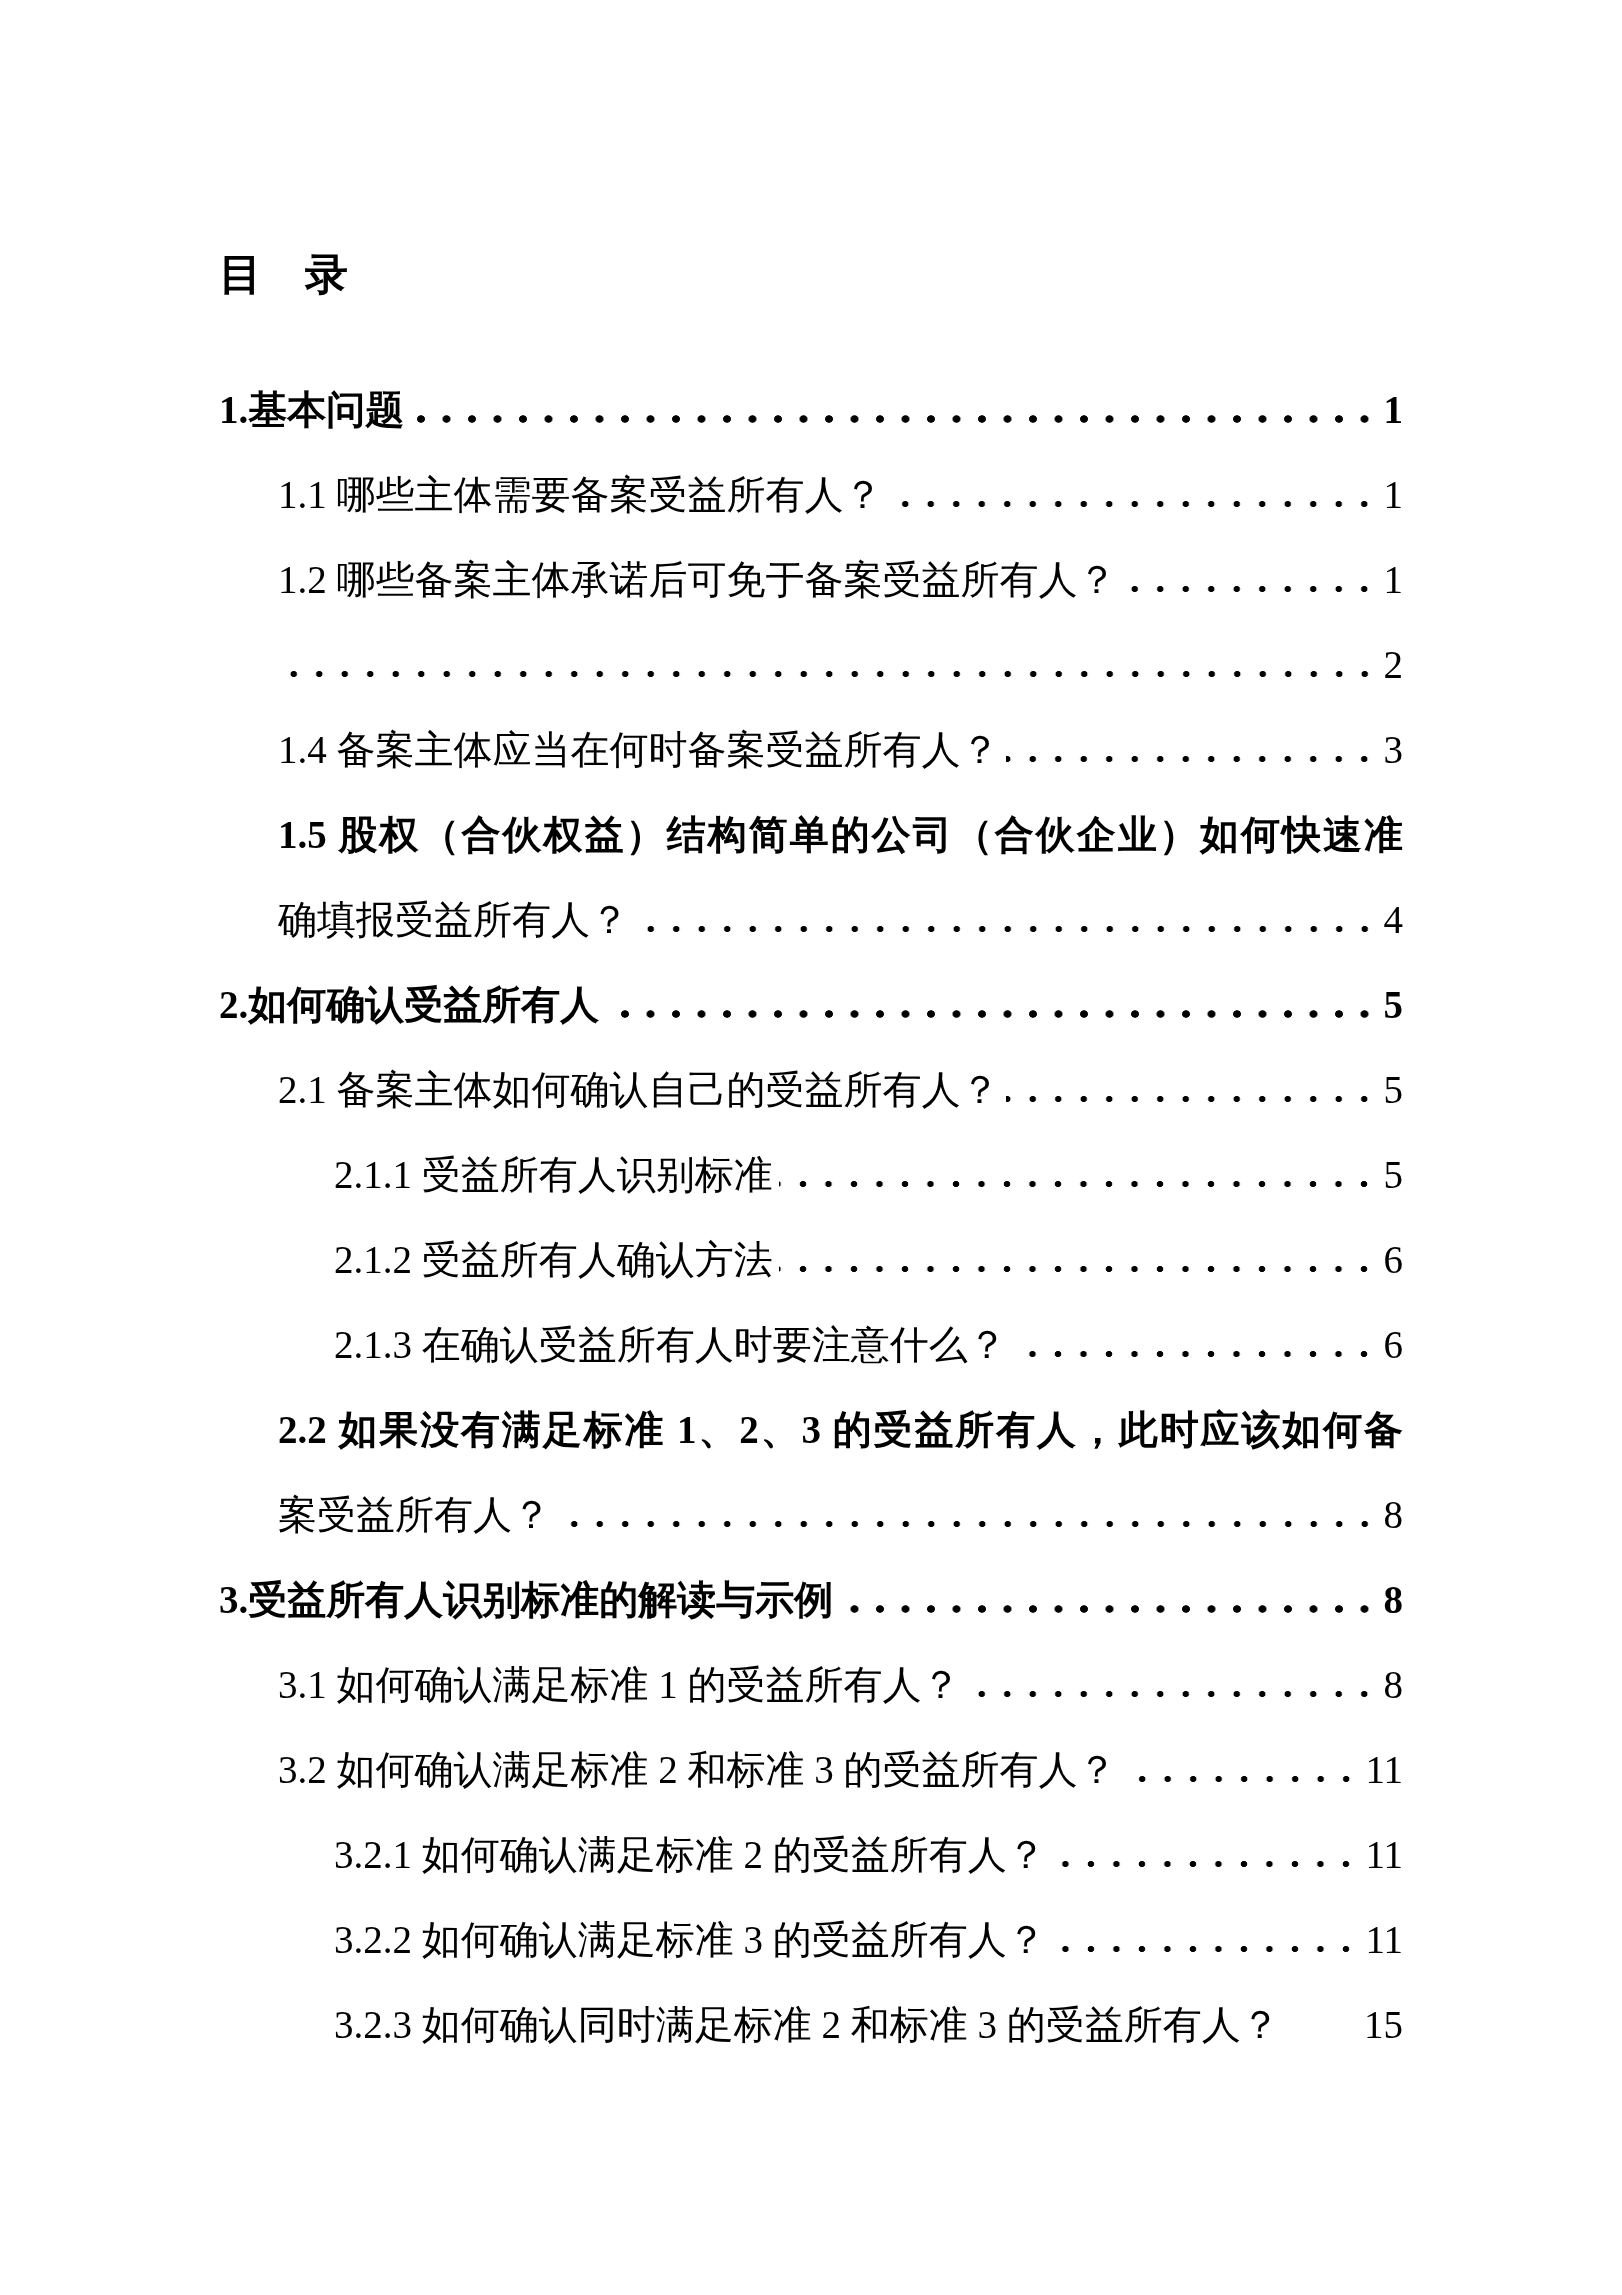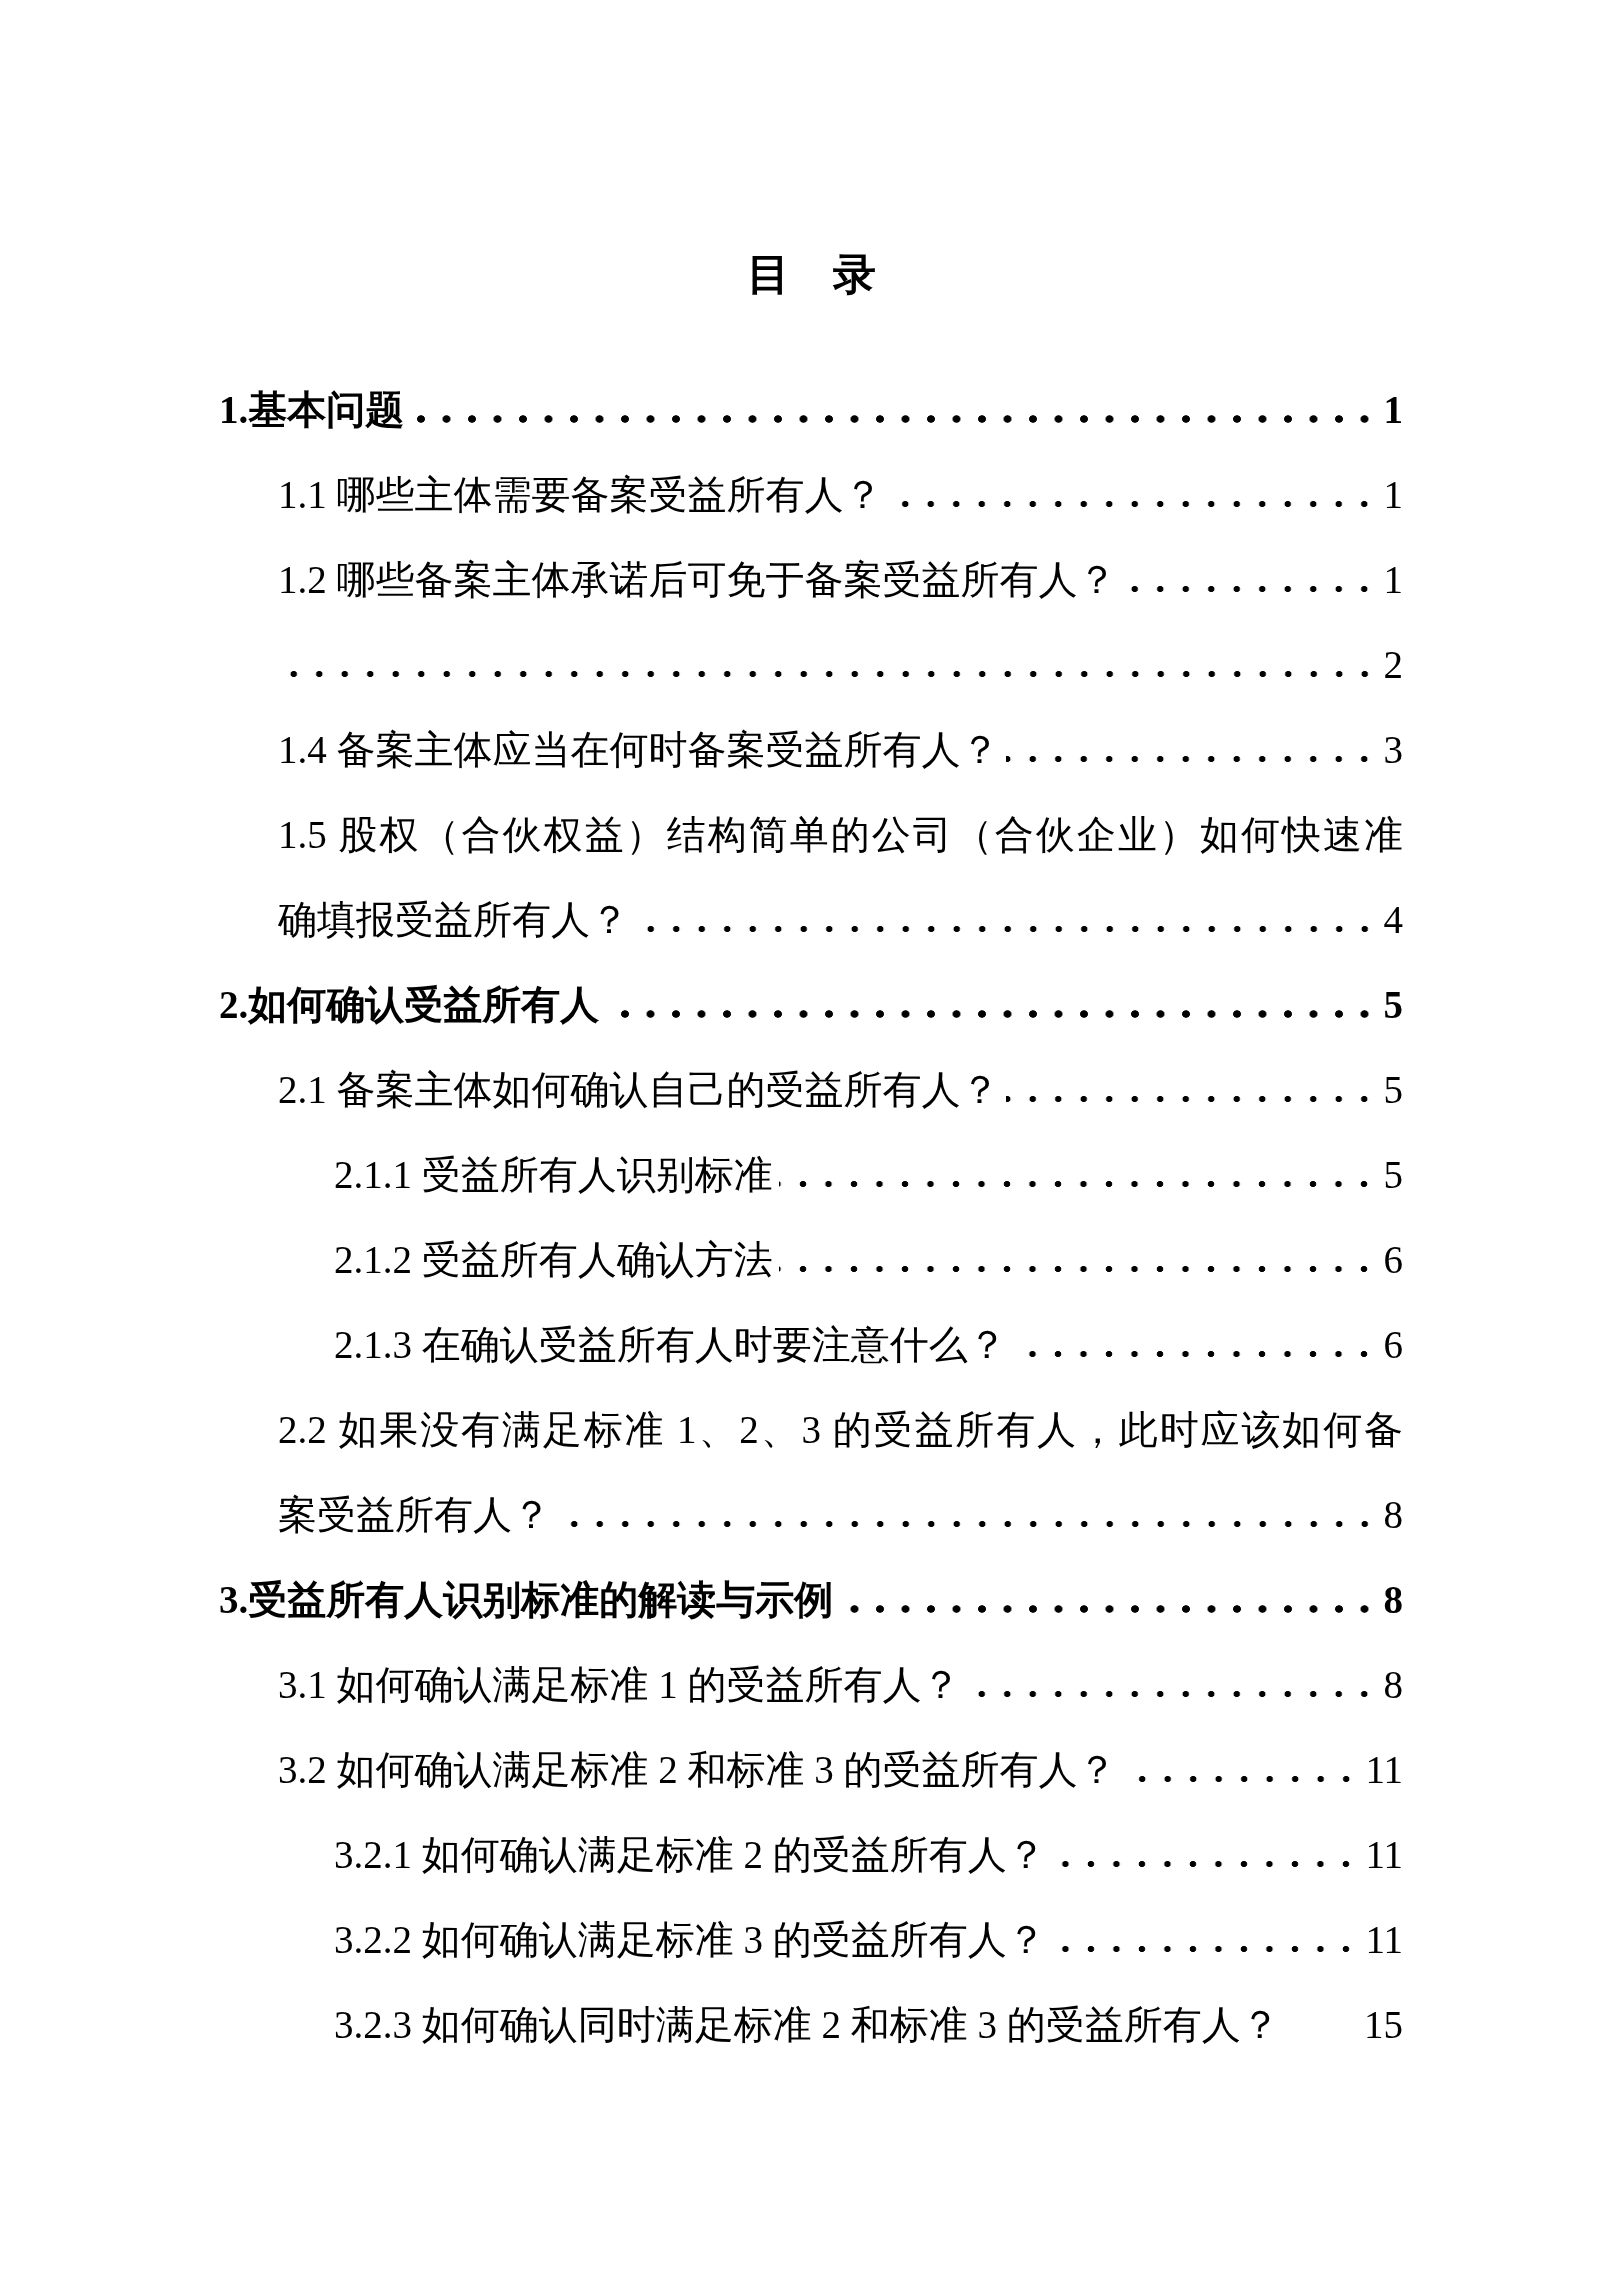--- a/index.html
+++ b/index.html
@@ -15,21 +15,21 @@
     background: #ffffff;
     box-sizing: border-box;
     padding: 253px 219px 0 219px;
     overflow: hidden;
   }
   .doc-title {
     margin: 0;
     font-size: 43px;
     line-height: 43px;
     font-weight: 700;
-    text-align: center;
+    text-align: left;
     white-space: pre;
   }
   .toc {
     margin-top: 71px;
     width: 1184px;
   }
   .row {
     display: flex;
     align-items: baseline;
     height: 85px;
@@ -58,20 +58,21 @@
     background-image: radial-gradient(circle, #000 3.6px, rgba(0,0,0,0) 4.3px);
   }
   .leader.no-dots { background-image: none; }
   .pg { flex: 0 0 auto; white-space: nowrap; }
   .row.justify { display: block; }
   .row.justify .t {
     display: block;
     white-space: normal;
     text-align: justify;
     text-align-last: justify;
+    font-weight: bold;
   }
 </style>
 </head>
 <body>
 
 <div class="sheet">
   <h1 class="doc-title">目　录</h1>
   <div class="toc">
       <div class="row lv1 bold">
     <span class="t">1.基本问题</span>

